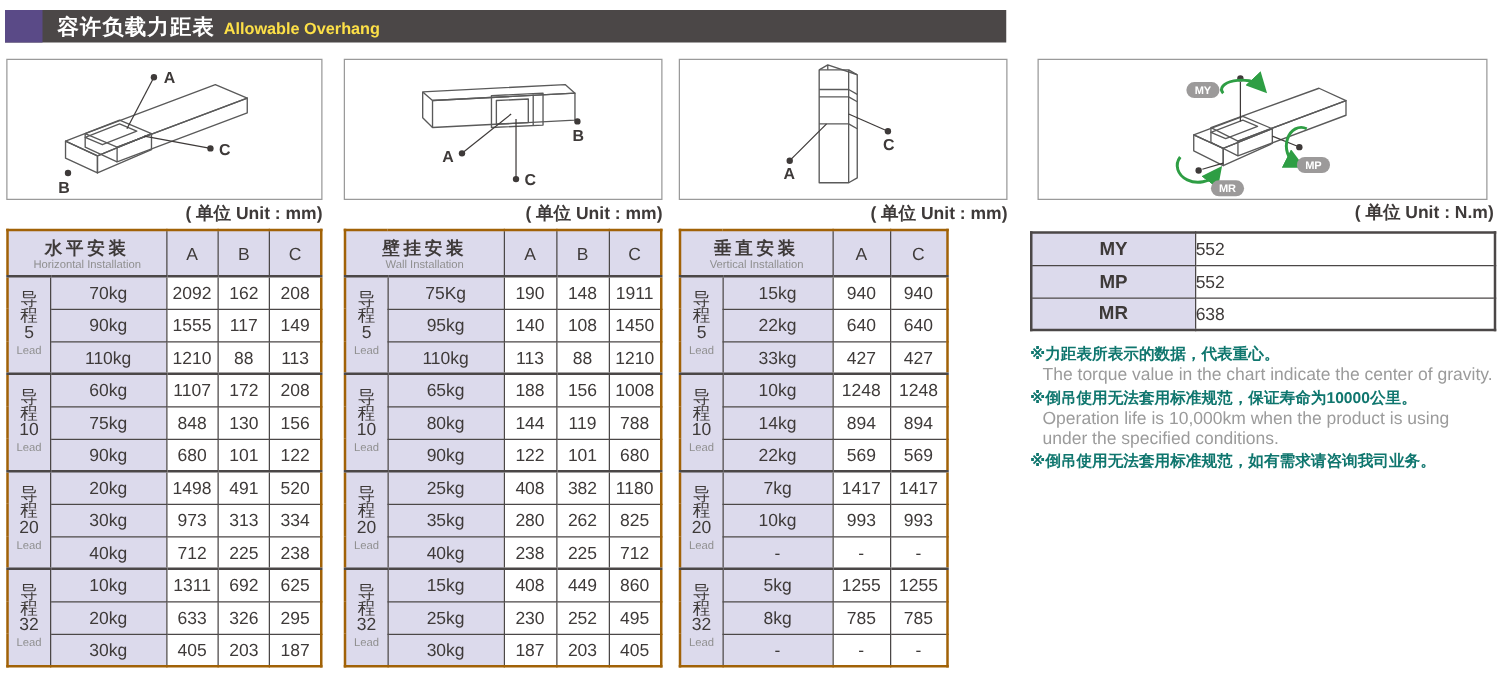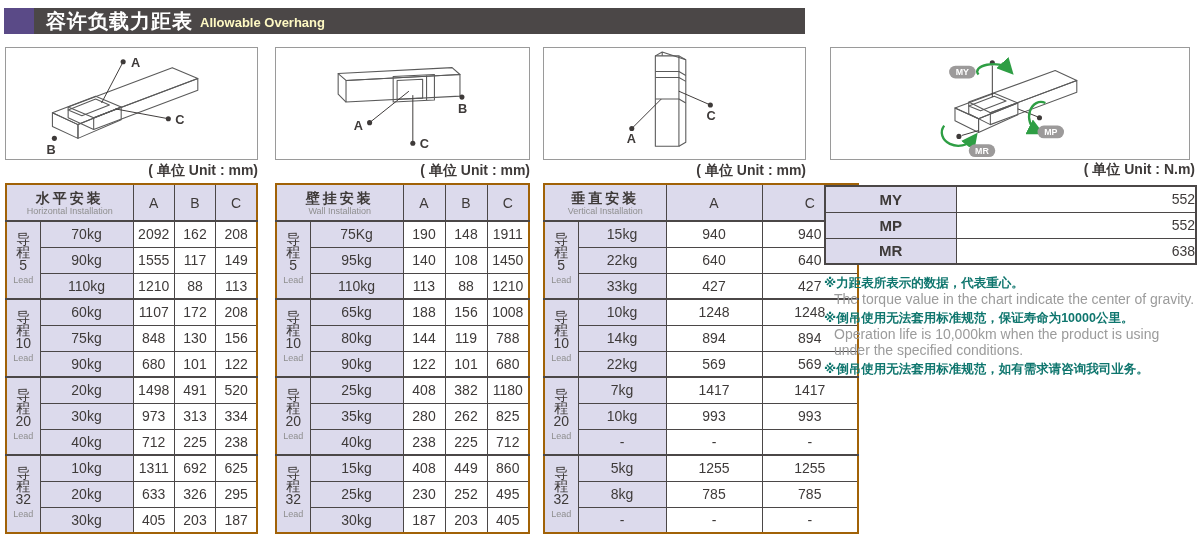--- a/index.html
+++ b/index.html
@@ -5,22 +5,22 @@
   *{margin:0;padding:0;box-sizing:border-box}
   html,body{background:#fff}
   body{width:1200px;height:539px;font-family:"Liberation Sans","DejaVu Sans",sans-serif;color:#3e3a39;position:relative;overflow:hidden}
   .stage{position:absolute;left:0;top:0;width:1200px;height:539px;background:#fff}
 
   
   .bar{position:absolute;top:8px;height:26px;background:#4b4747;display:flex;align-items:center}
   .bar-left{left:4px;width:801px}
   .bar-right{left:828px;width:372px}
   .accent{width:30px;height:26px;background:#5a4a87;flex:0 0 30px;margin-right:12px}
-  .bar .zh{color:#fff;font-size:20px;font-weight:bold;letter-spacing:1px}
-  .bar .en{color:#fef9c3;font-size:13px;font-weight:bold;margin-left:7px;padding-top:2px}
+  .bar .zh{color:#fff;font-size:17px;font-weight:bold;letter-spacing:1px}
+  .bar .en{color:#fde047;font-size:13px;font-weight:bold;margin-left:7px;padding-top:2px}
 
   
   .diag{position:absolute;top:47px;height:113px;border:1px solid #9a9a9a;background:#fff}
   #diag-h{left:5px;width:253px}
   #diag-w{left:275px;width:255px}
   #diag-v{left:543px;width:263px}
   #diag-m{left:830px;width:360px}
   .diag svg{display:block;width:100%;height:100%}
   .lab{font-size:13px;font-weight:bold;fill:#3e3a39}
   .badge-t{font-size:9px;font-weight:bold;fill:#fff;text-anchor:middle}
@@ -29,41 +29,41 @@
   .unit{position:absolute;top:162px;font-size:14px;font-weight:bold;color:#3e3a39;text-align:left;white-space:nowrap}
   #unit-1{right:942px}
   #unit-2{right:670px}
   #unit-3{right:394px}
   #unit-4{right:5px;top:161px}
 
   
   .tbl-wrap{position:absolute;top:183px}
   #tbl-0{left:5px;width:253px}
   #tbl-1{left:275px;width:255px}
-  #tbl-2{left:543px;width:316px}
+  #tbl-2{left:543px;width:216px}
   .ov-table{width:100%;border-collapse:collapse;table-layout:fixed;border:2px solid #a16207}
   .ov-table th,.ov-table td{border:1px solid #4b4747;text-align:center;vertical-align:middle;font-size:14px;color:#3e3a39;padding:0}
   .ov-table col.c-lead{width:34px}
   .ov-table col.c-load{width:93px}
   .ov-table.cols-2 col.c-load{width:88px}
   .name-cell{background:#dcdaec;height:37px}
   .name-cell .zh{font-size:14px;font-weight:bold;letter-spacing:3px;line-height:16px}
   .name-cell .en{font-size:9px;color:#8f8f8f;font-weight:normal;line-height:10px}
   .col-h{background:#dcdaec;font-weight:normal;font-size:15px}
   .lead-cell{background:#dcdaec;font-size:12px;line-height:13px;font-weight:normal}
   .lead-en{font-size:9px;color:#8f8f8f}
   .load-cell{background:#dcdaec;height:26px}
   .val-cell{background:#fff}
   .ov-table tr.group-start th,.ov-table tr.group-start td{border-top:2px solid #4b4747}
 
   
   #moment-tbl{position:absolute;left:824px;top:185px;width:373px}
   .mt-table{width:100%;border-collapse:collapse;border:2px solid #4b4747;table-layout:fixed}
   .mt-table th{background:#dcdaec;border:1px solid #4b4747;width:131px;font-size:15px;font-weight:bold;height:26px;color:#3e3a39}
-  .mt-table td{border:1px solid #4b4747;font-size:14px;text-align:right;color:#3e3a39}
+  .mt-table td{border:1px solid #4b4747;font-size:14px;text-align:left;color:#3e3a39}
 
   
   #notes{position:absolute;left:824px;top:272px;width:374px}
   .note-zh{color:#0f766e;font-size:12.5px;line-height:16px;margin-top:3px;font-weight:bold}
   .note-en{color:#9b9b9b;font-size:14px;line-height:16px;padding-left:10px}
 </style>
 </head>
 <body>
 
 <div class="stage">

